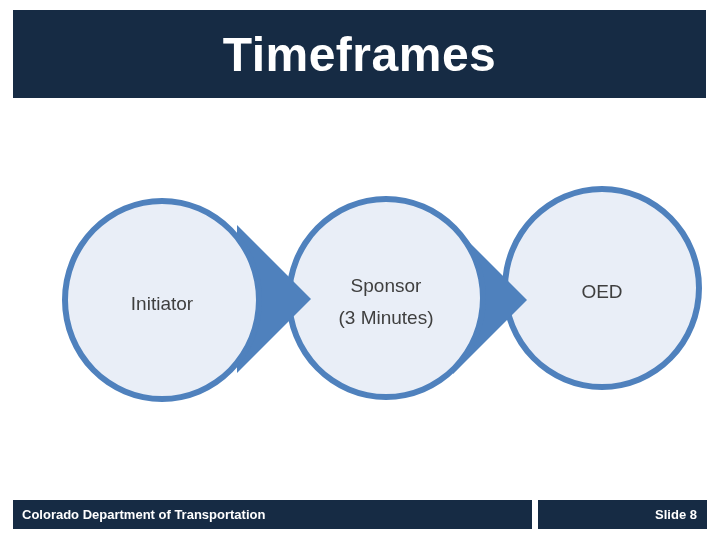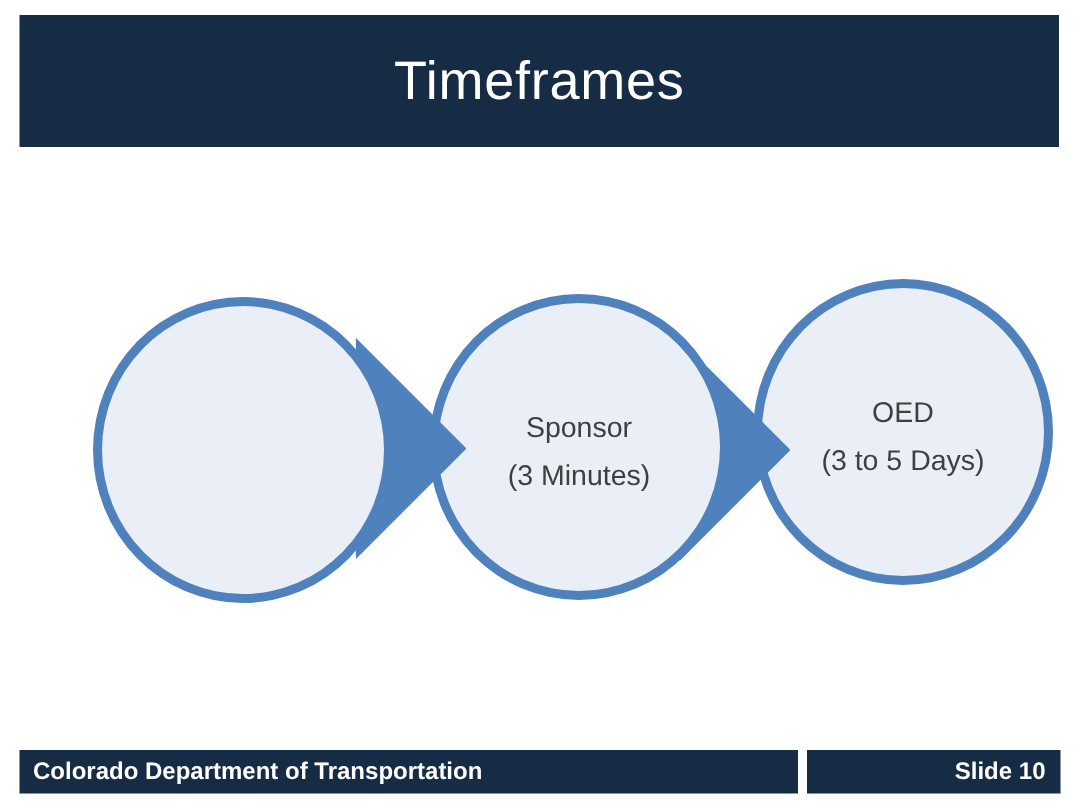--- a/index.html
+++ b/index.html
@@ -23,22 +23,22 @@
     top: 10px;
     width: 693px;
     height: 88px;
     background: var(--header-bg, #162b44);
     display: flex;
     align-items: center;
     justify-content: center;
   }
   .header-bar h1 {
     margin: 0;
-    font-size: 36px;
-    font-weight: 400;
+    font-size: 48px;
+    font-weight: 700;
     letter-spacing: 0.5px;
     color: var(--title-text, #ffffff);
   }
 
   
   .diagram {
     position: absolute;
     left: 0;
     top: 98px;
     width: 720px;
@@ -85,21 +85,21 @@
   
   .footer-bar {
     position: absolute;
     top: 500px;
     height: 29px;
     background: var(--footer-bg, #162b44);
     display: flex;
     align-items: center;
     box-sizing: border-box;
     color: var(--footer-text, #ffffff);
-    font-size: 16px;
+    font-size: 13px;
     font-weight: bold;
   }
   .footer-left {
     left: 13px;
     width: 519px;
     padding-left: 9px;
     justify-content: flex-start;
   }
   .footer-right {
     left: 538px;
@@ -114,38 +114,38 @@
 <div class="slide">
 
   <header class="header-bar">
     <h1>Timeframes</h1>
   </header>
 
   <main class="diagram">
 
     <div class="circle circle-3">
       <span class="step-label">OED</span>
-      <span class="step-duration">(3 to 5 Days)</span>
     </div>
 
     <div class="flow-arrow arrow-2"></div>
 
     <div class="circle circle-2">
       <span class="step-label">Sponsor</span>
       <span class="step-duration">(3 Minutes)</span>
     </div>
 
     <div class="flow-arrow arrow-1"></div>
 
     <div class="circle circle-1">
+      <span class="step-label">Initiator</span>
     </div>
 
   </main>
 
   <div class="footer-bar footer-left">
     <span>Colorado Department of Transportation</span>
   </div>
 
   <div class="footer-bar footer-right">
-    <span>Slide 10</span>
+    <span>Slide 8</span>
   </div>
 
 </div>
 
 </body></html>

